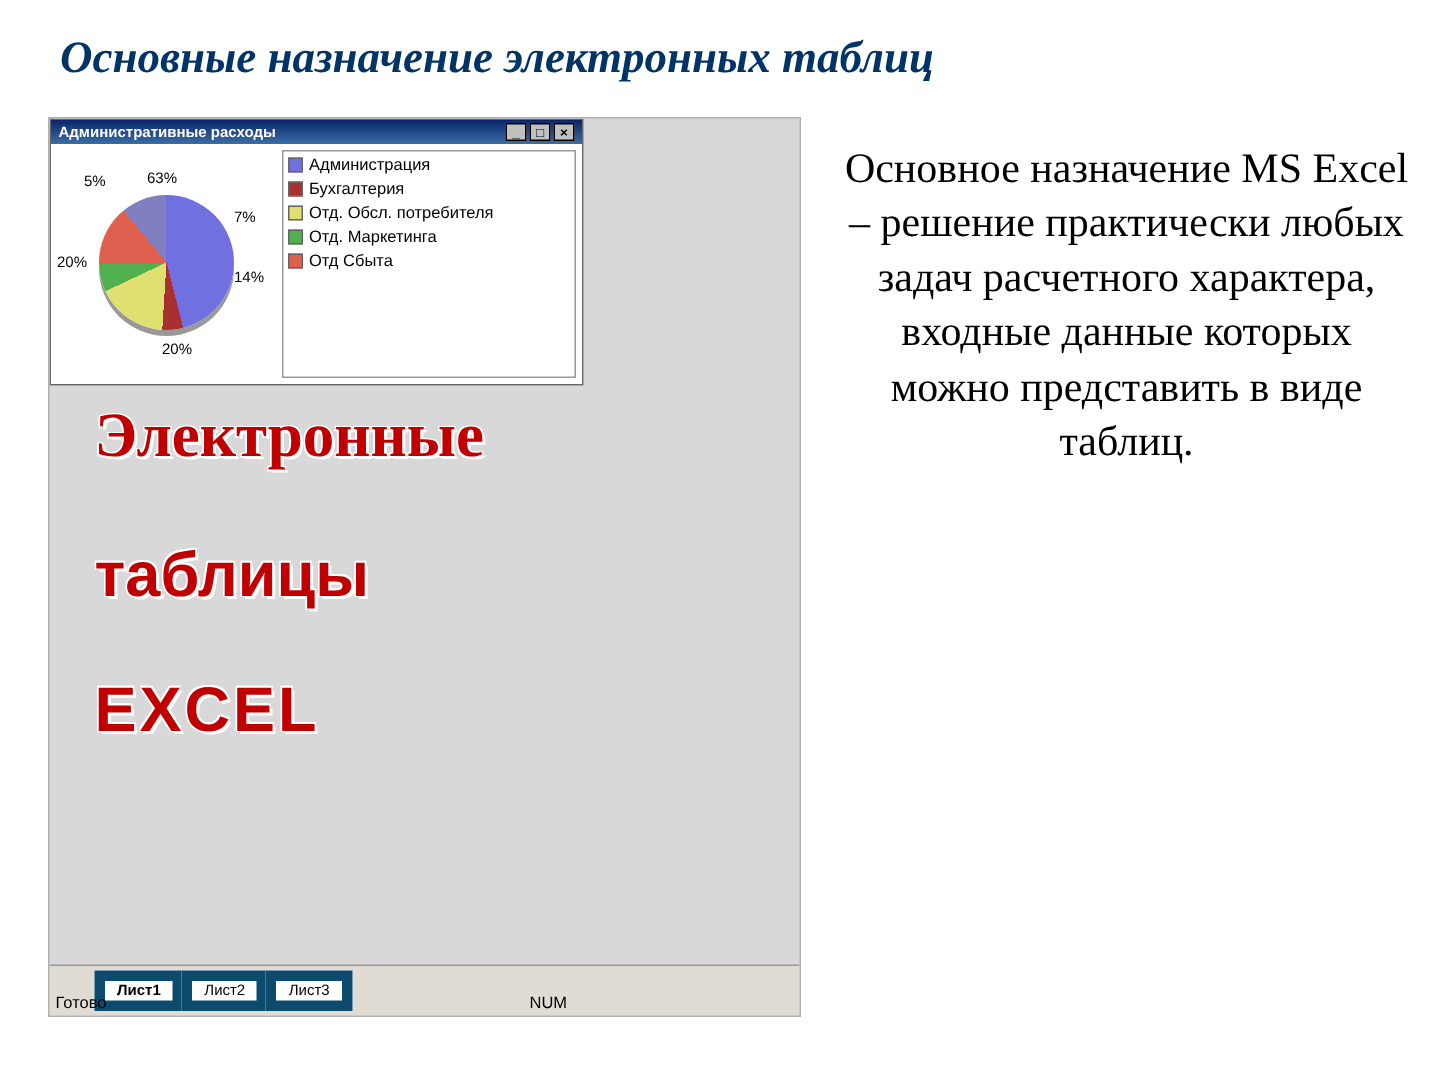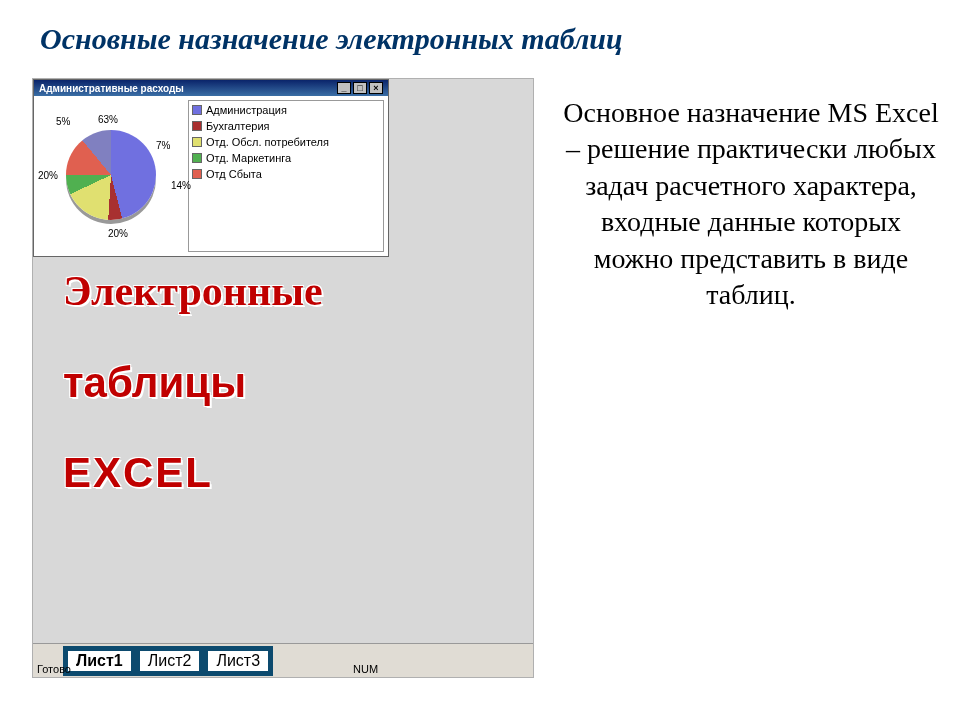--- a/index.html
+++ b/index.html
@@ -151,21 +151,21 @@
     bottom:0; left:0; right:0;
     height:34px;
     background:#e0dcd4;
     border-top:1px solid #999;
     font-family: Arial, sans-serif;
     font-size:11px;
     display:flex;
     align-items:center;
   }
   .sheet-tabs { display:flex; margin-left:30px; }
-  .sheet-tab { border:5px solid #0c4a6e; background:#fff; padding:1px 8px; font-size:16px; margin-right:-1px; }
+  .sheet-tab { border:7px solid #0c4a6e; background:#fff; padding:1px 8px; font-size:10px; margin-right:-1px; }
   .sheet-tab.active { font-weight:bold; }
   .status-ready { position:absolute; left:4px; bottom: 2px; }
   .status-num { position:absolute; left: 280px; bottom:2px;padding-left:40px; }
 
   .right-text {
     position: absolute;
     top: 95px;
     left: 560px;
     right: 18px;
     font-size: 28px;
@@ -317,21 +317,21 @@
         <span class="wbtn">□</span>
         <span class="wbtn">×</span>
       </span>
     </div>
     <div class="chart-body">
       <div class="pie-wrap">
         <div class="pie"></div>
         <span class="pie-label" style="top:16px;left:18px">5%</span>
         <span class="pie-label" style="top:14px;left:60px">63%</span>
         <span class="pie-label" style="top:40px;left:118px">7%</span>
-        <span class="pie-label" style="top:80px;left:133px">14%</span>
+        <span class="pie-label" style="top:80px;left:118px">14%</span>
         <span class="pie-label" style="top:128px;left:70px">20%</span>
         <span class="pie-label" style="top:70px;left:0px">20%</span>
       </div>
       <div class="legend" id="legend-box">
           <div class="legend-item">
             <span class="legend-swatch" style="background:#7070e0"></span>
             <span>Администрация</span>
           </div>
           <div class="legend-item">
             <span class="legend-swatch" style="background:#a83030"></span>

